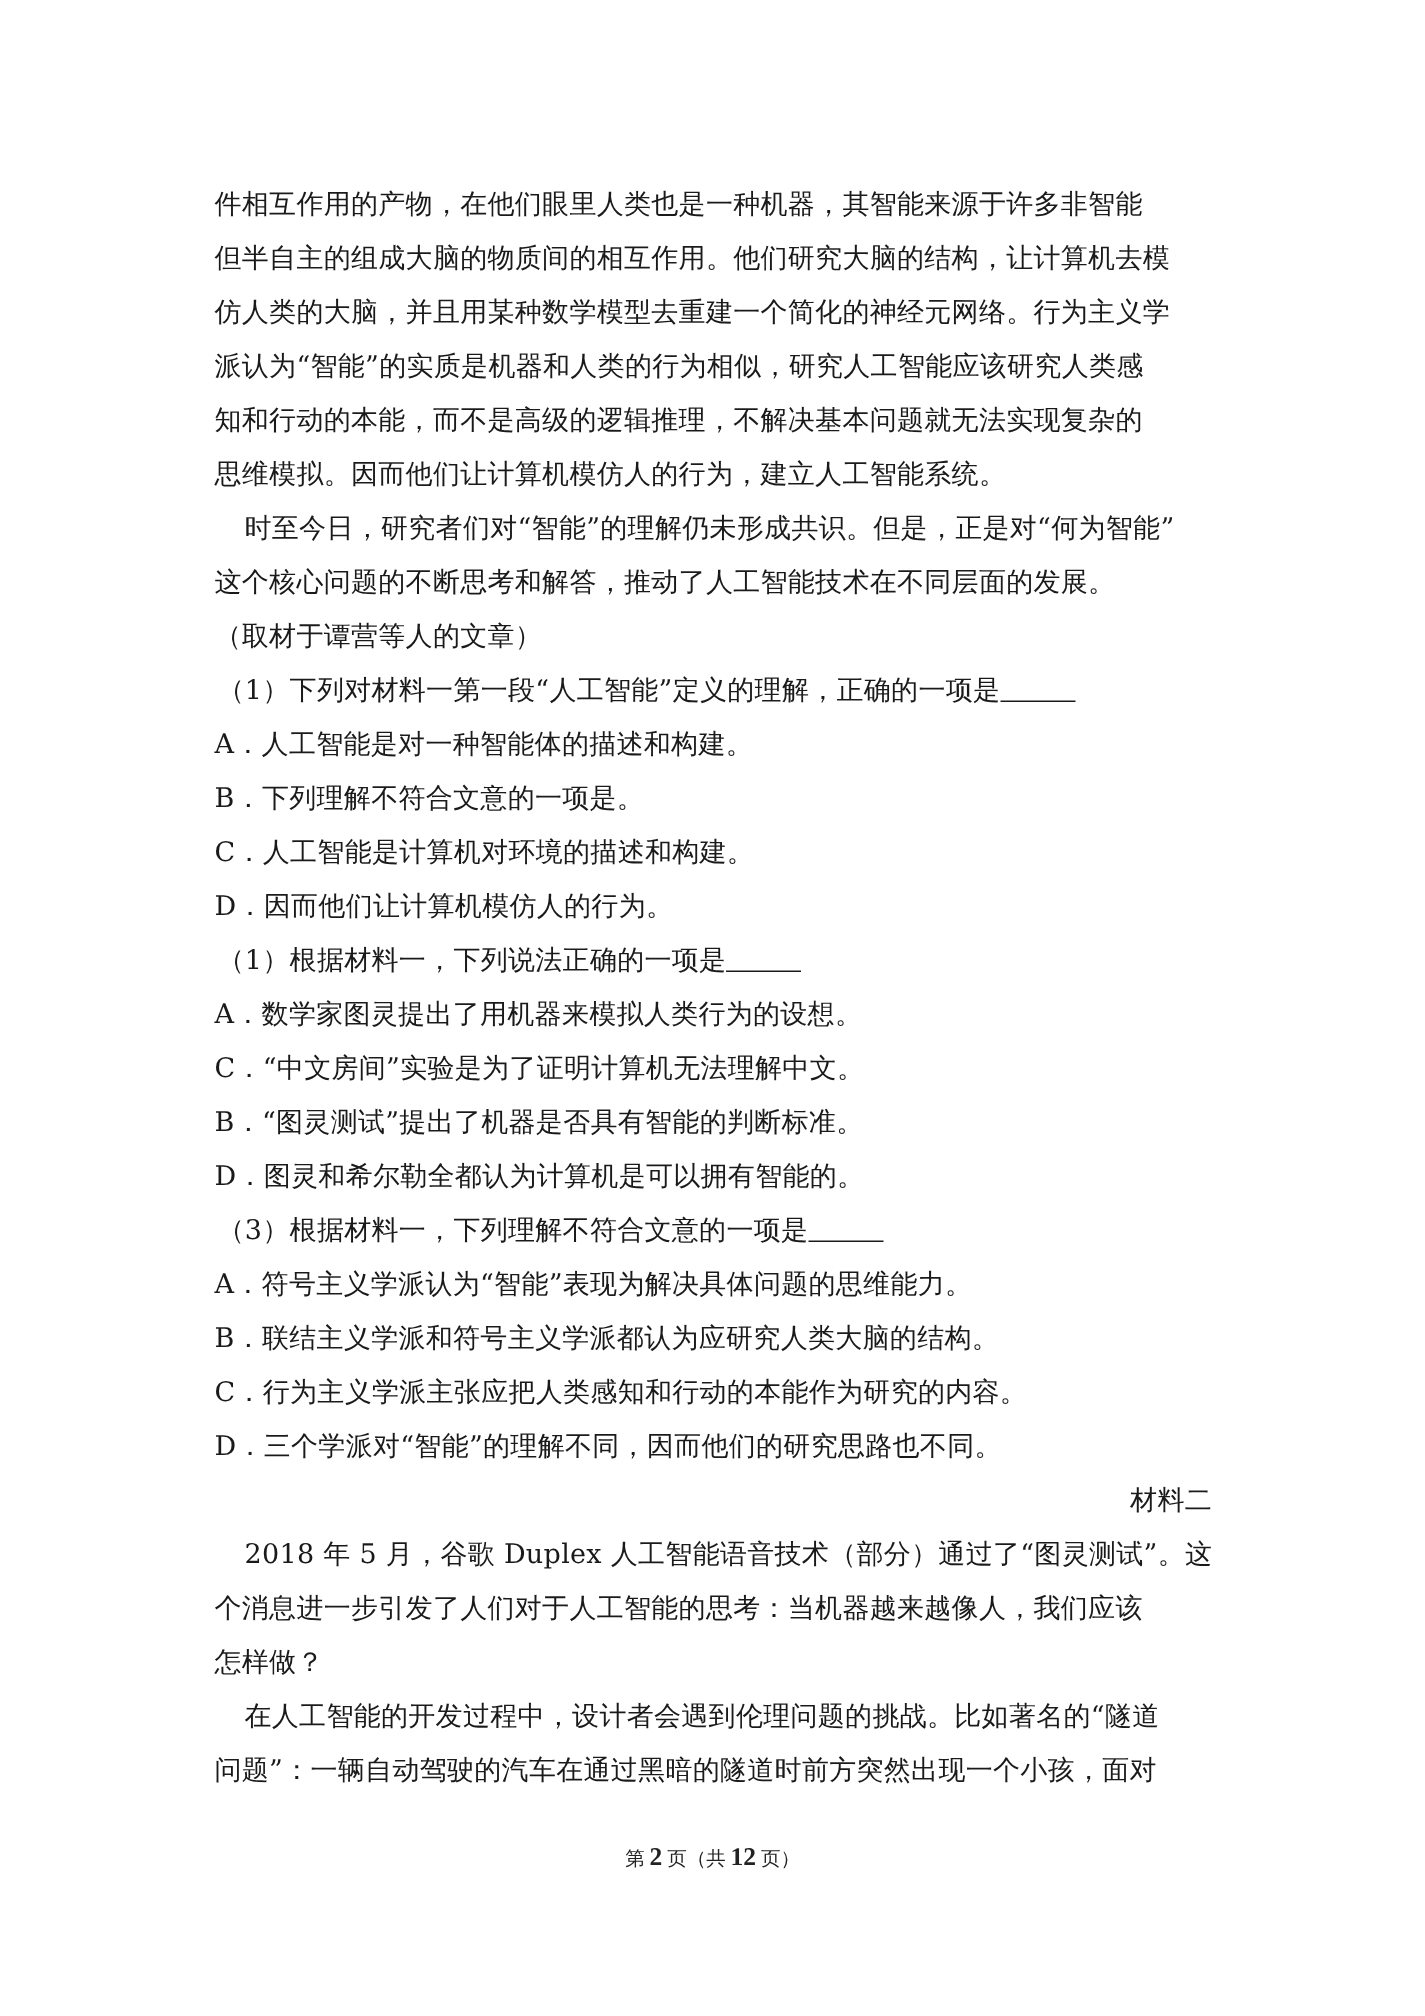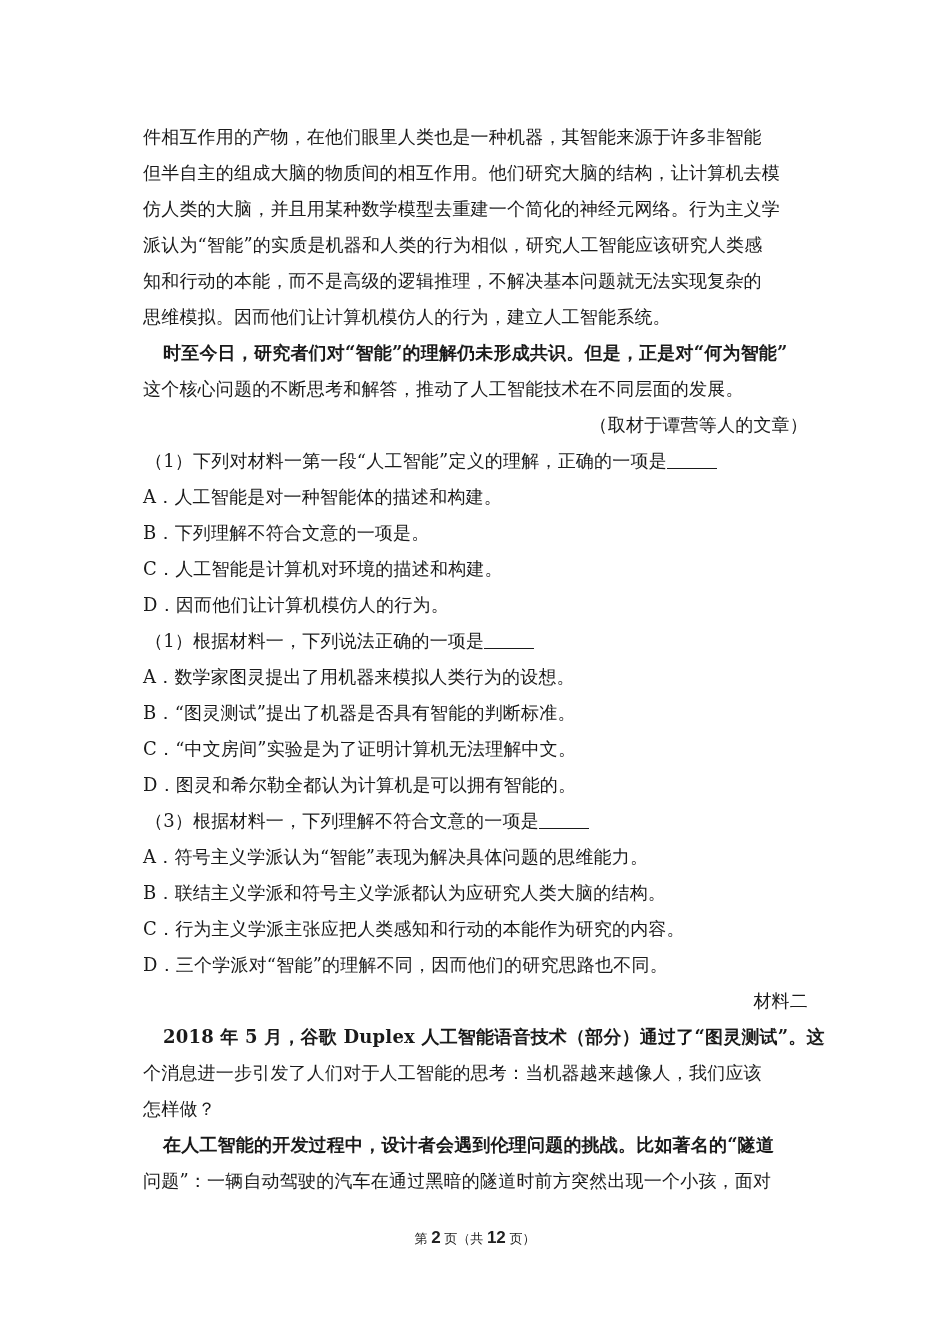--- a/index.html
+++ b/index.html
@@ -2,28 +2,28 @@
 <html><head>
   <meta charset="utf-8">
   <style>
     html, body { margin: 0; padding: 0; background: #ffffff; }
     body { width: 950px; height: 1344px; position: relative; overflow: hidden;
       font-family: "DejaVu Serif", "Liberation Serif", serif; color: #1a1a1a; }
     .page { position: absolute; left: 0; top: 0; width: 950px; height: 1022px; }
     .content { position: absolute; left: 143px; top: 119px; width: 665px; }
     .line { height: 36px; line-height: 36px; font-size: 18px; white-space: nowrap;
       letter-spacing: 0.2px; }
-    .indent { padding-left: 20px; font-weight: bold; }
-    .right { text-align: right; padding-right: 0px; }
+    .indent { padding-left: 20px; }
+    .right { padding-right: 0px; }
     .center { text-align: right; }
     .q { padding-left: 2px; }
     .blank { display: inline-block; width: 50px; border-bottom: 1px solid #1a1a1a;
       height: 18px; vertical-align: -2px; }
     .footer { position: absolute; top: 1228px; left: 0; width: 950px; text-align: center;
-      font-size: 13px; font-family: Liberation Sans, sans-serif; color: #222; }
+      font-size: 13px; font-family: Liberation Serif, serif; color: #222; }
     .footer b { font-size: 17px; font-weight: bold; }
   </style>
 </head>
 <body>
 
 <div class="page">
   <div class="content">
 
     <div>
       <div class="line">件相互作用的产物，在他们眼里人类也是一种机器，其智能来源于许多非智能</div>
@@ -45,22 +45,22 @@
       <div class="line q"><span>（1）下列对材料一第一段“人工智能”定义的理解，正确的一项是</span><span class="blank"></span></div>
       <div class="line">A．人工智能是对一种智能体的描述和构建。</div>
       <div class="line">B．下列理解不符合文意的一项是。</div>
       <div class="line">C．人工智能是计算机对环境的描述和构建。</div>
       <div class="line">D．因而他们让计算机模仿人的行为。</div>
     </div>
 
     <div>
       <div class="line q"><span>（1）根据材料一，下列说法正确的一项是</span><span class="blank"></span></div>
       <div class="line">A．数学家图灵提出了用机器来模拟人类行为的设想。</div>
+      <div class="line">C．“中文房间”实验是为了证明计算机无法理解中文。</div>
       <div class="line">B．“图灵测试”提出了机器是否具有智能的判断标准。</div>
-      <div class="line">C．“中文房间”实验是为了证明计算机无法理解中文。</div>
       <div class="line">D．图灵和希尔勒全都认为计算机是可以拥有智能的。</div>
     </div>
 
     <div>
       <div class="line q"><span>（3）根据材料一，下列理解不符合文意的一项是</span><span class="blank"></span></div>
       <div class="line">A．符号主义学派认为“智能”表现为解决具体问题的思维能力。</div>
       <div class="line">B．联结主义学派和符号主义学派都认为应研究人类大脑的结构。</div>
       <div class="line">C．行为主义学派主张应把人类感知和行动的本能作为研究的内容。</div>
       <div class="line">D．三个学派对“智能”的理解不同，因而他们的研究思路也不同。</div>
     </div>

